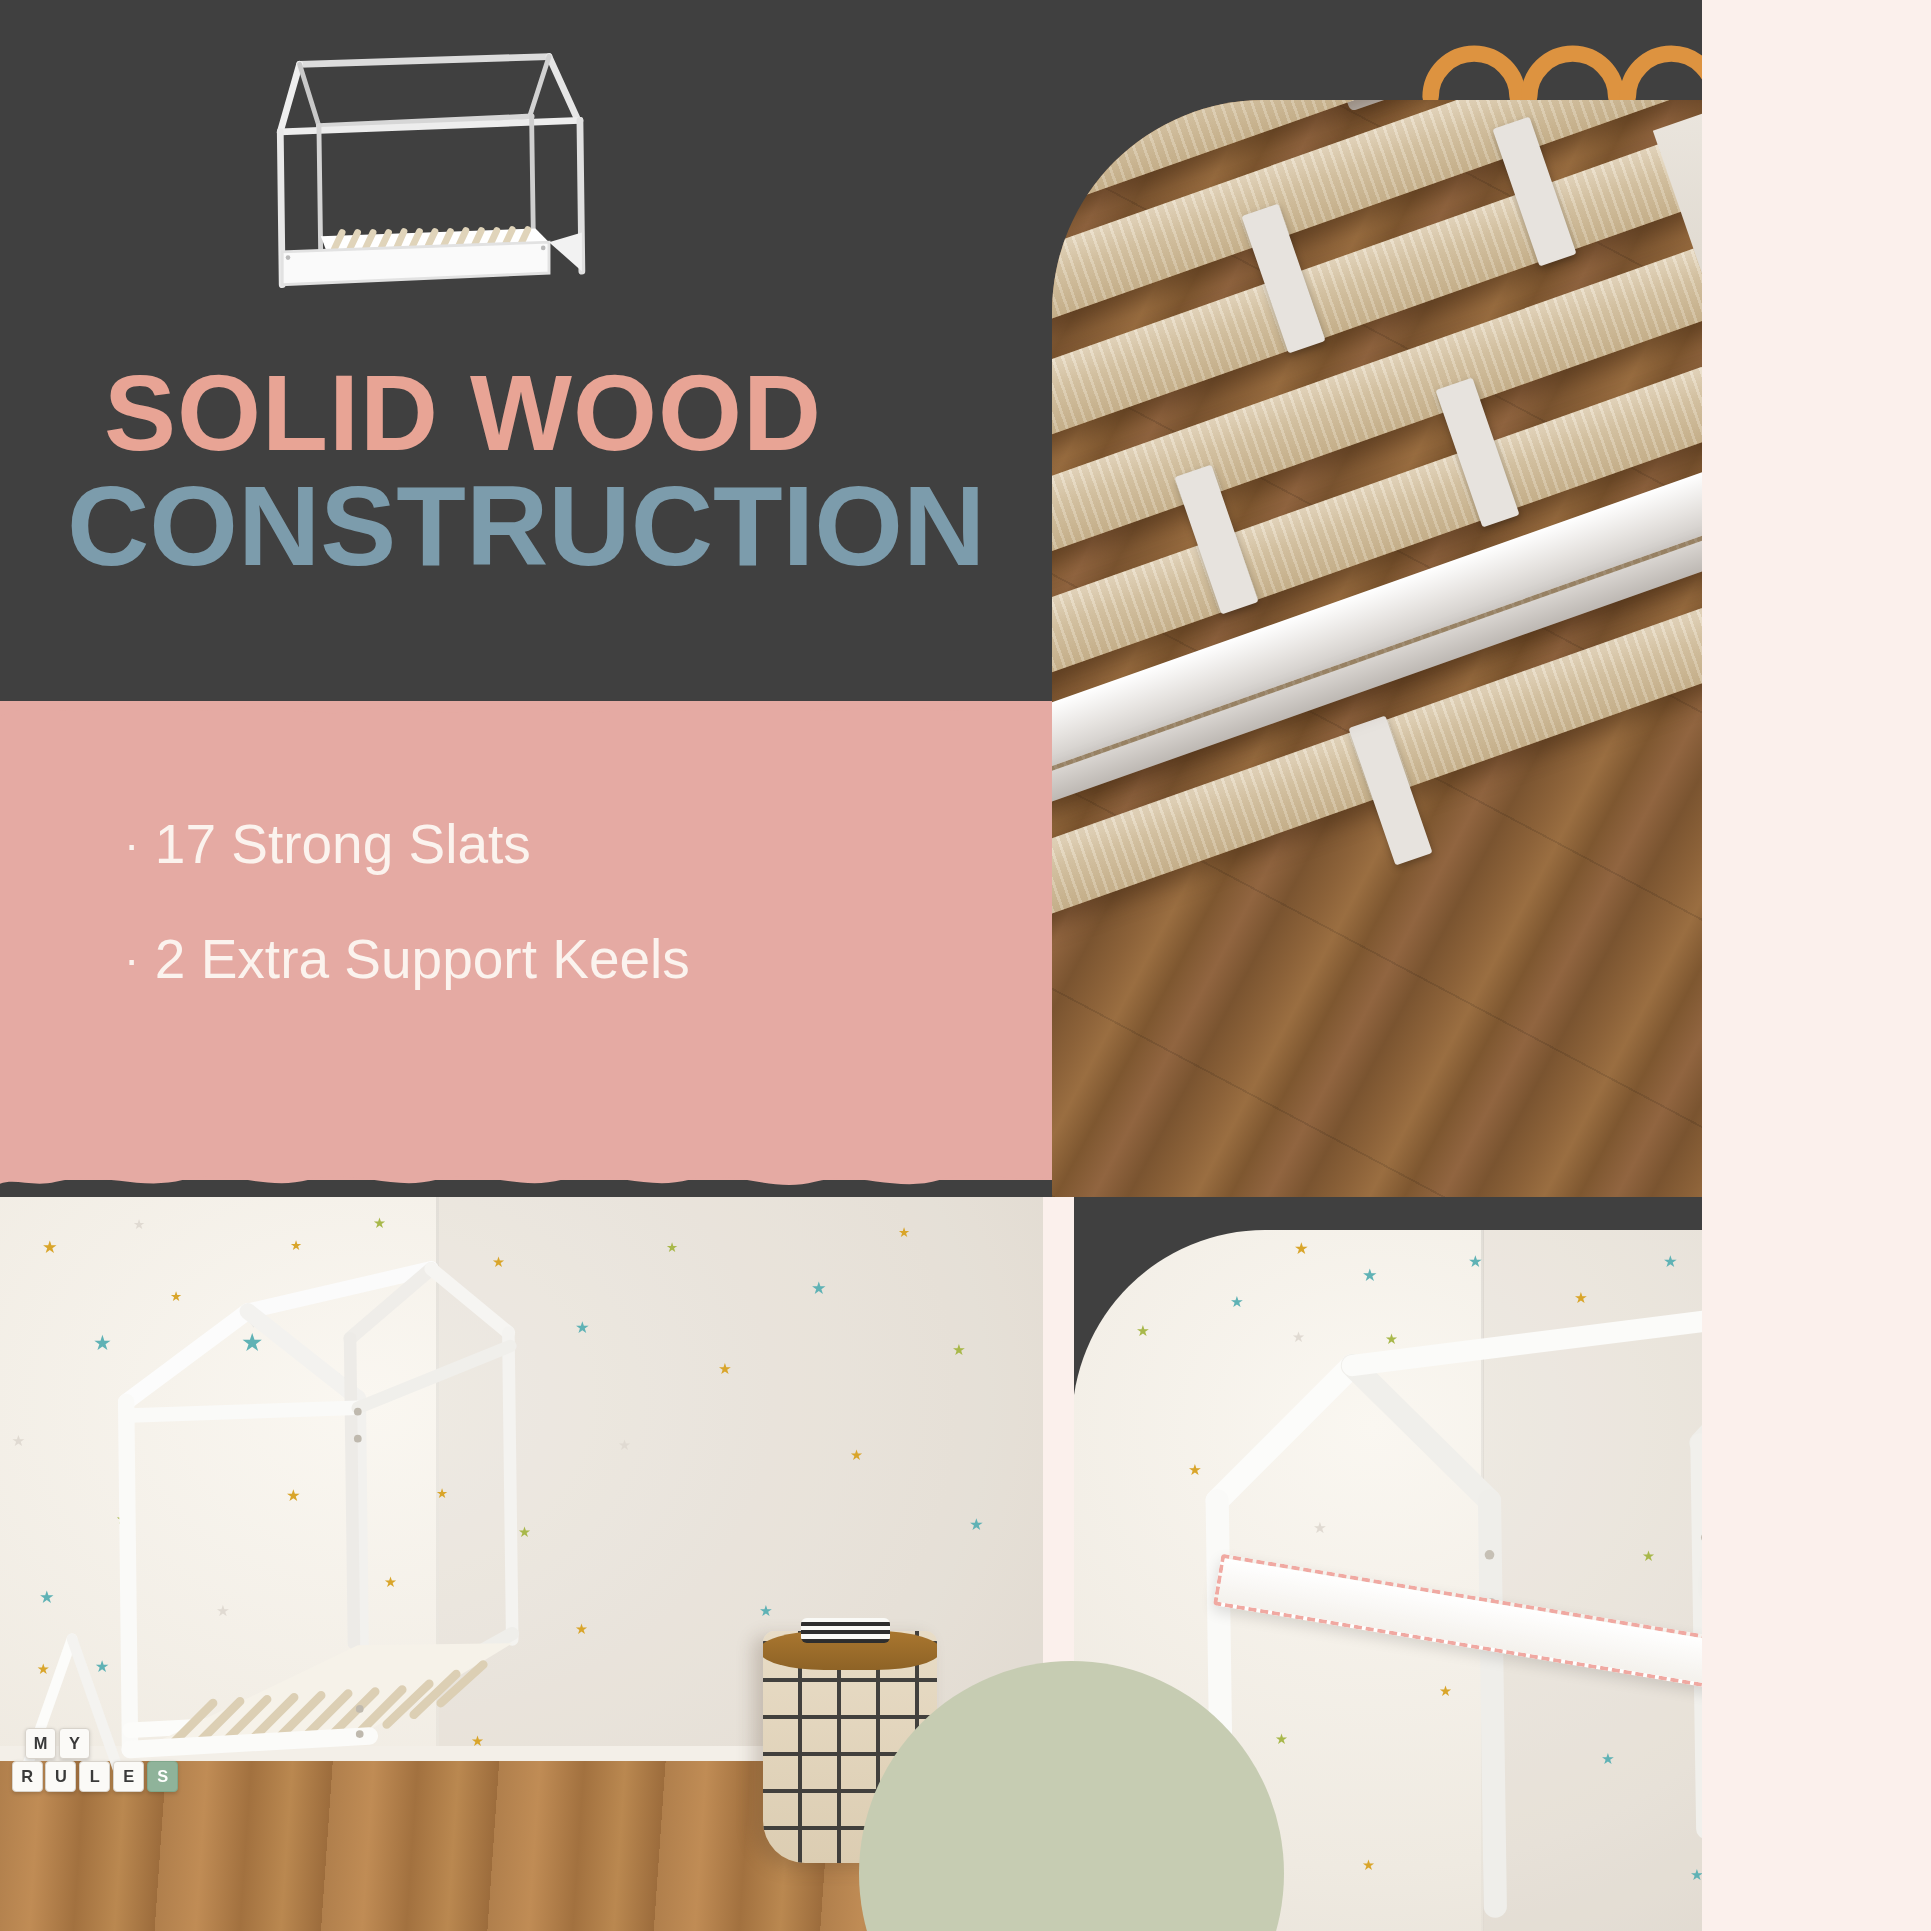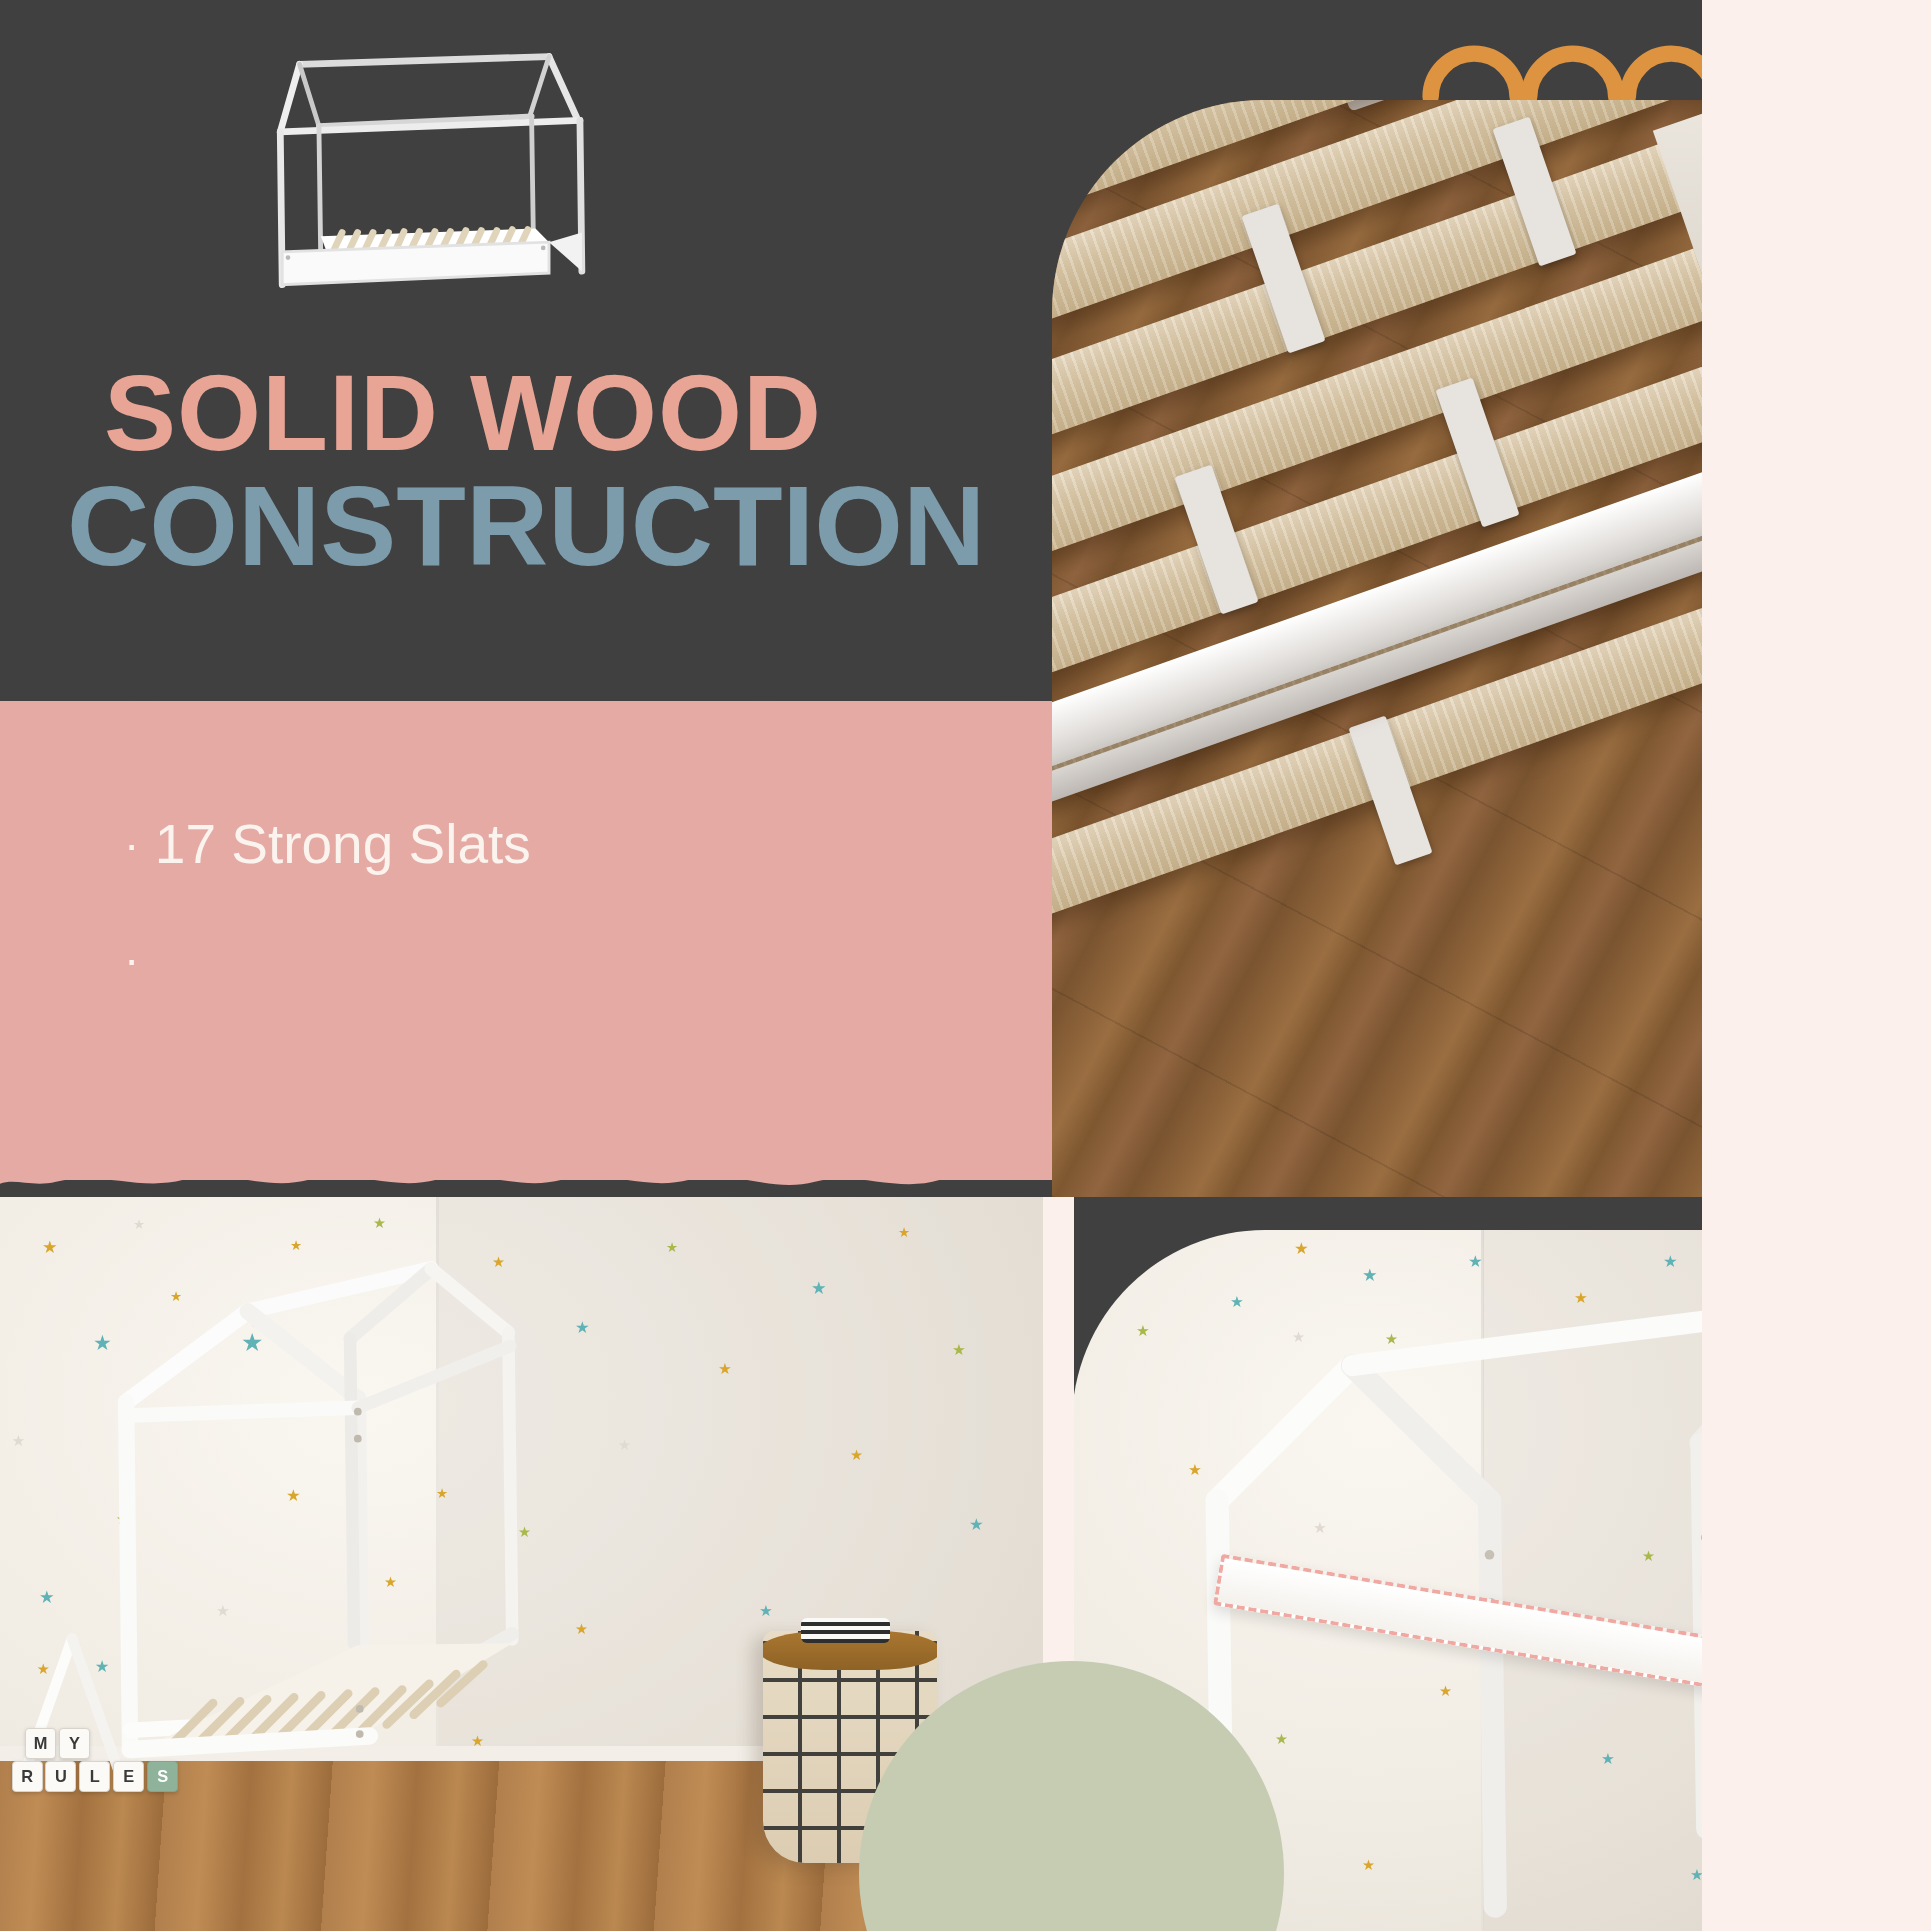--- a/index.html
+++ b/index.html
@@ -216,20 +216,21 @@
     </svg>
   </div>
 
   <div class="bullets">
     <div class="bullet">
       <span class="dot">·</span>
       <span>17 Strong Slats</span>
     </div>
     <div class="bullet">
       <span class="dot">·</span>
+      <span>2 Extra Support Keels</span>
     </div>
   </div>
 
   <div class="panel" id="p-slats">
     <div class="floorwood"></div>
 
     <div class="railwhite" style="left:290px;top:-39px;width:734px;height:52px;transform:rotate(-19deg);"></div>
 
     <div class="slat" style="left:-68px;top:58px;width:1081px;transform:rotate(-19.5deg);"></div>
     <div class="slat" style="left:-106px;top:183px;width:1110px;transform:rotate(-19.5deg);"></div>

